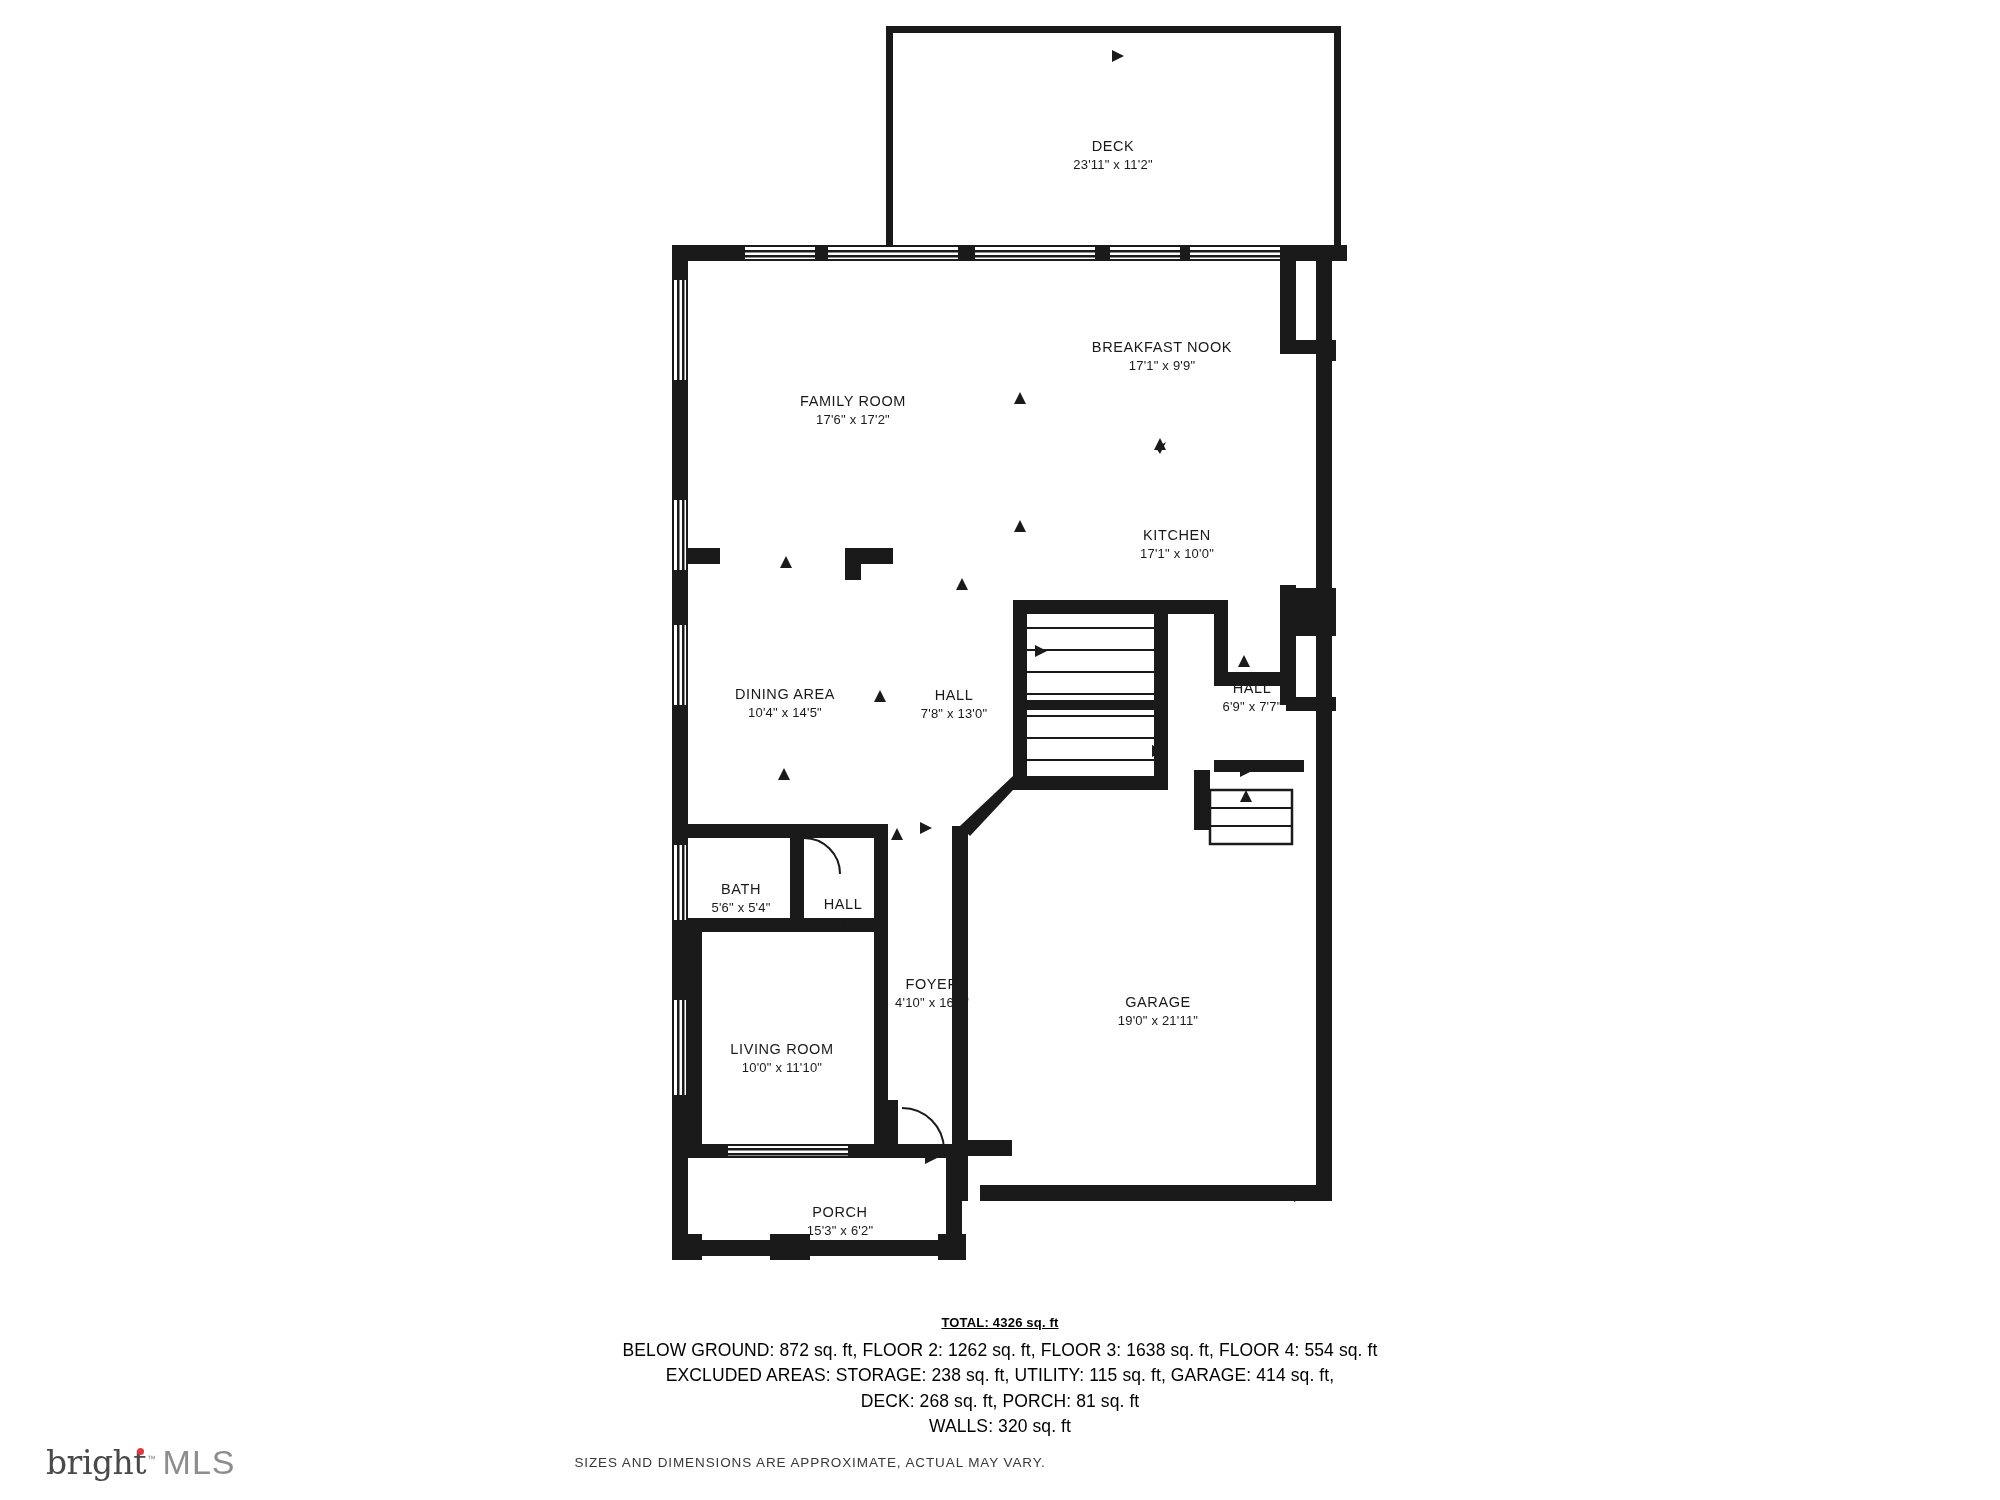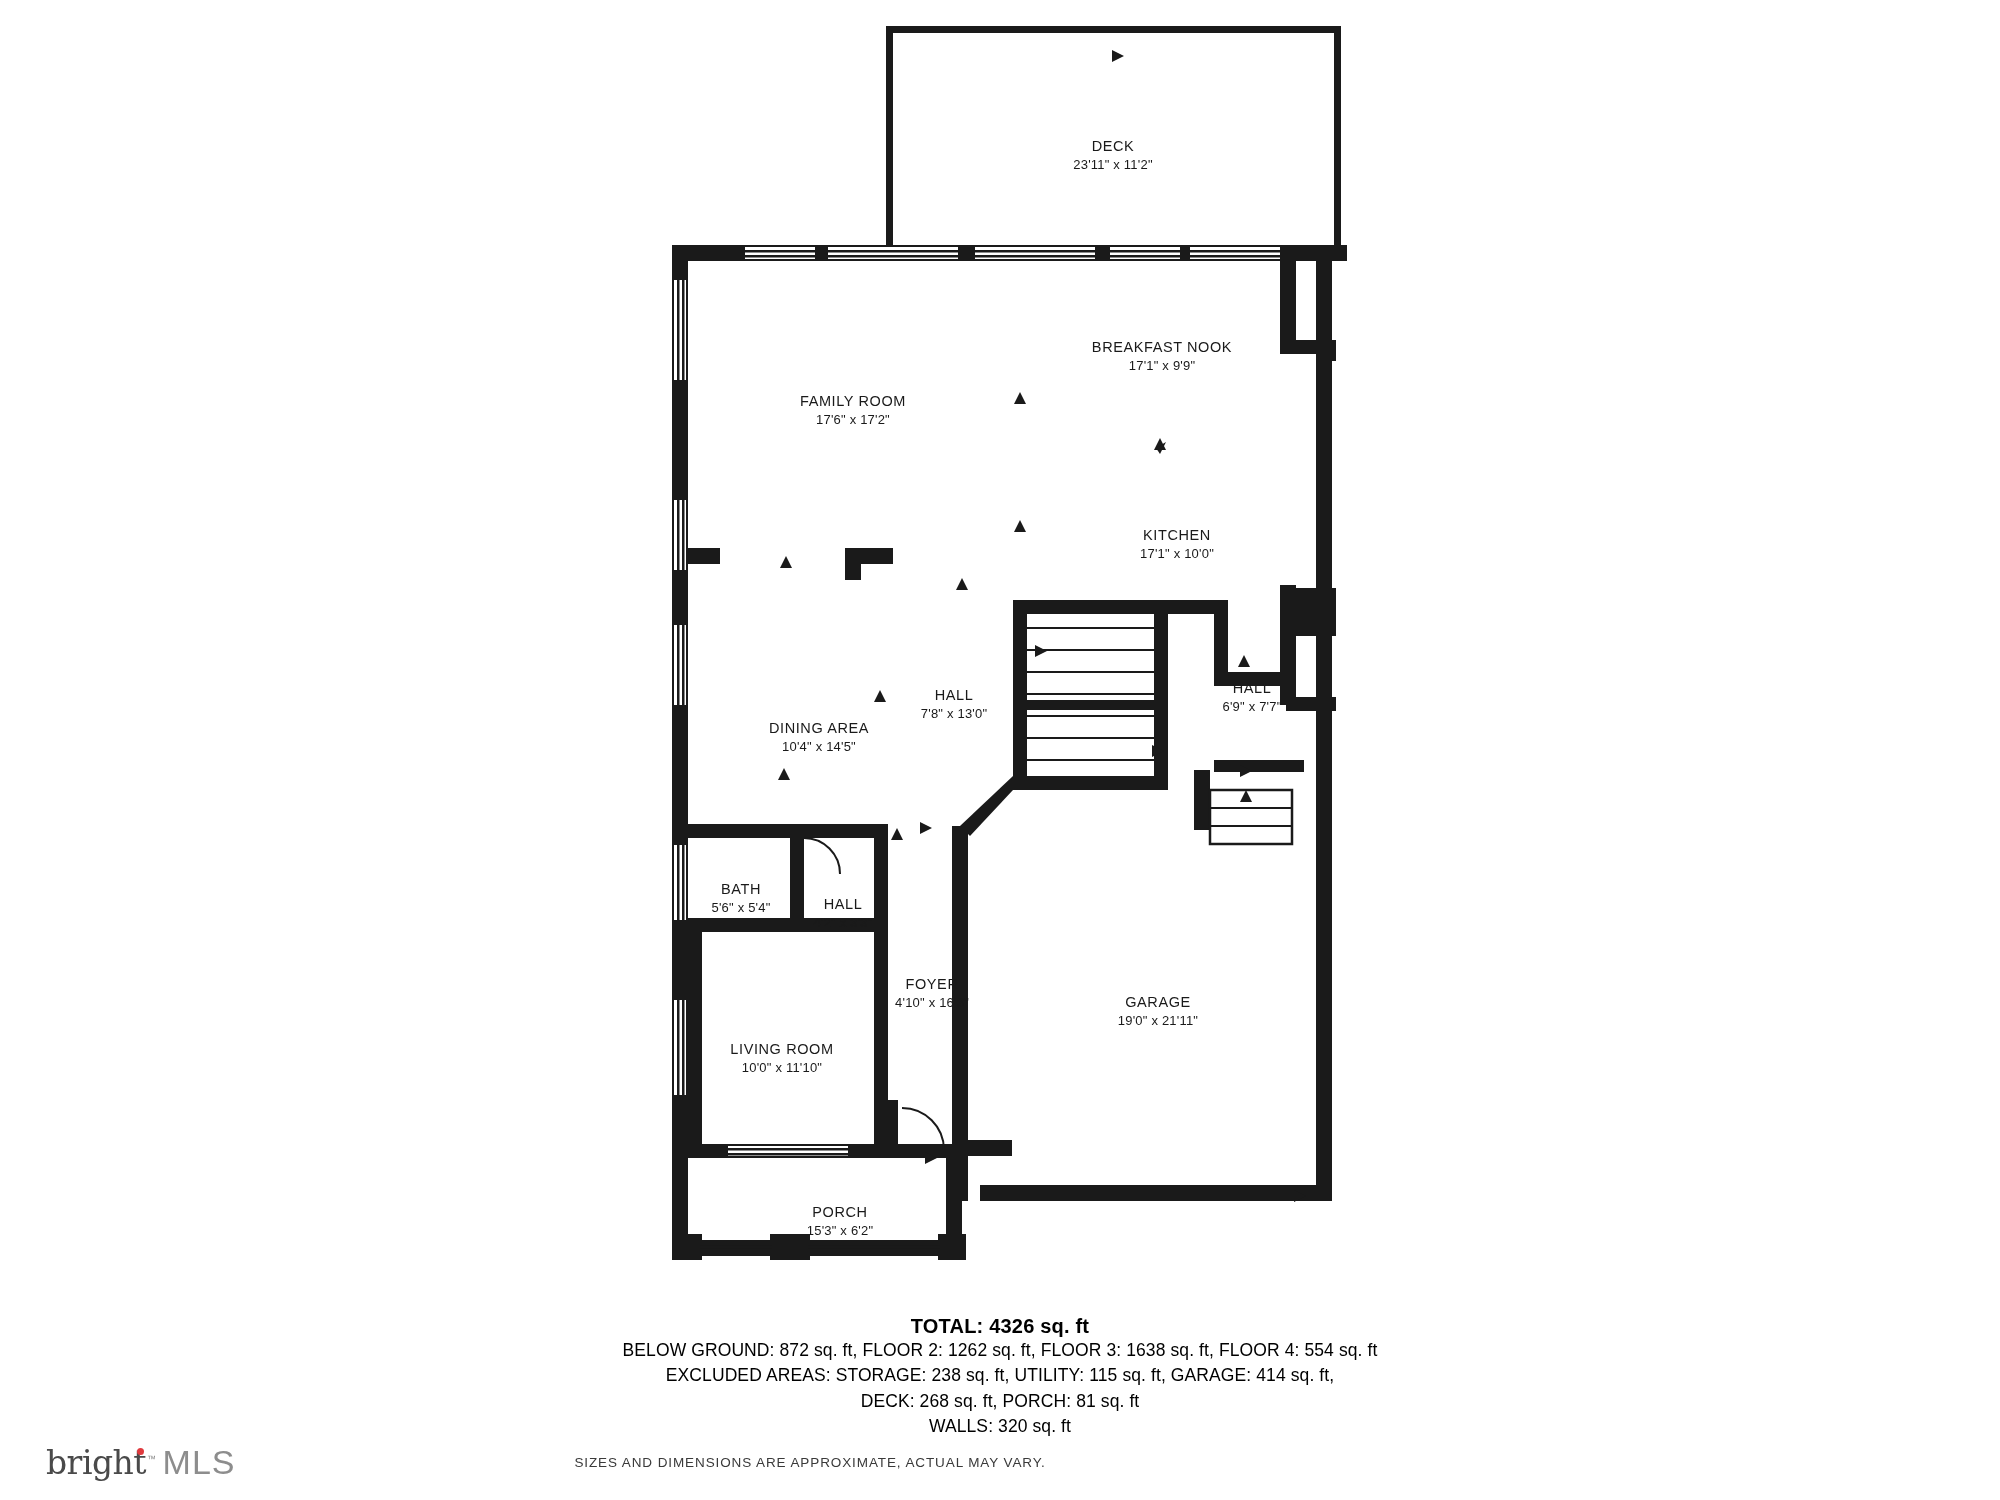--- a/index.html
+++ b/index.html
@@ -54,24 +54,25 @@
   }
 
   #summary {
     position: absolute;
     left: 0;
     top: 1315px;
     width: 2000px;
     text-align: center;
   }
   #summary .total-line {
-    font-size: 20px;
+    font-size: 13px;
     font-weight: bold;
     letter-spacing: 0.2px;
-    margin-bottom: 0;
+    margin-bottom: 8px;
+    text-decoration: underline;
   }
   #summary .sum-line {
     font-size: 17.5px;
     letter-spacing: 0.1px;
     line-height: 1.45;
   }
 
   #disclaimer {
     position: absolute;
     left: 0;
@@ -349,21 +350,21 @@
   <div class="room-label" style="left:853px; top:410px;">
     <span class="rl-name">FAMILY ROOM</span>
     <span class="rl-dim">17'6" x 17'2"</span>
   </div>
 
   <div class="room-label" style="left:1177px; top:544px;">
     <span class="rl-name">KITCHEN</span>
     <span class="rl-dim">17'1" x 10'0"</span>
   </div>
 
-  <div class="room-label" style="left:785px; top:737px;margin-left:34px;">
+  <div class="room-label" style="left:785px; top:703px;">
     <span class="rl-name">DINING AREA</span>
     <span class="rl-dim">10'4" x 14'5"</span>
   </div>
 
   <div class="room-label" style="left:954px; top:704px;">
     <span class="rl-name">HALL</span>
     <span class="rl-dim">7'8" x 13'0"</span>
   </div>
 
   <div class="room-label" style="left:1252px; top:697px;">

